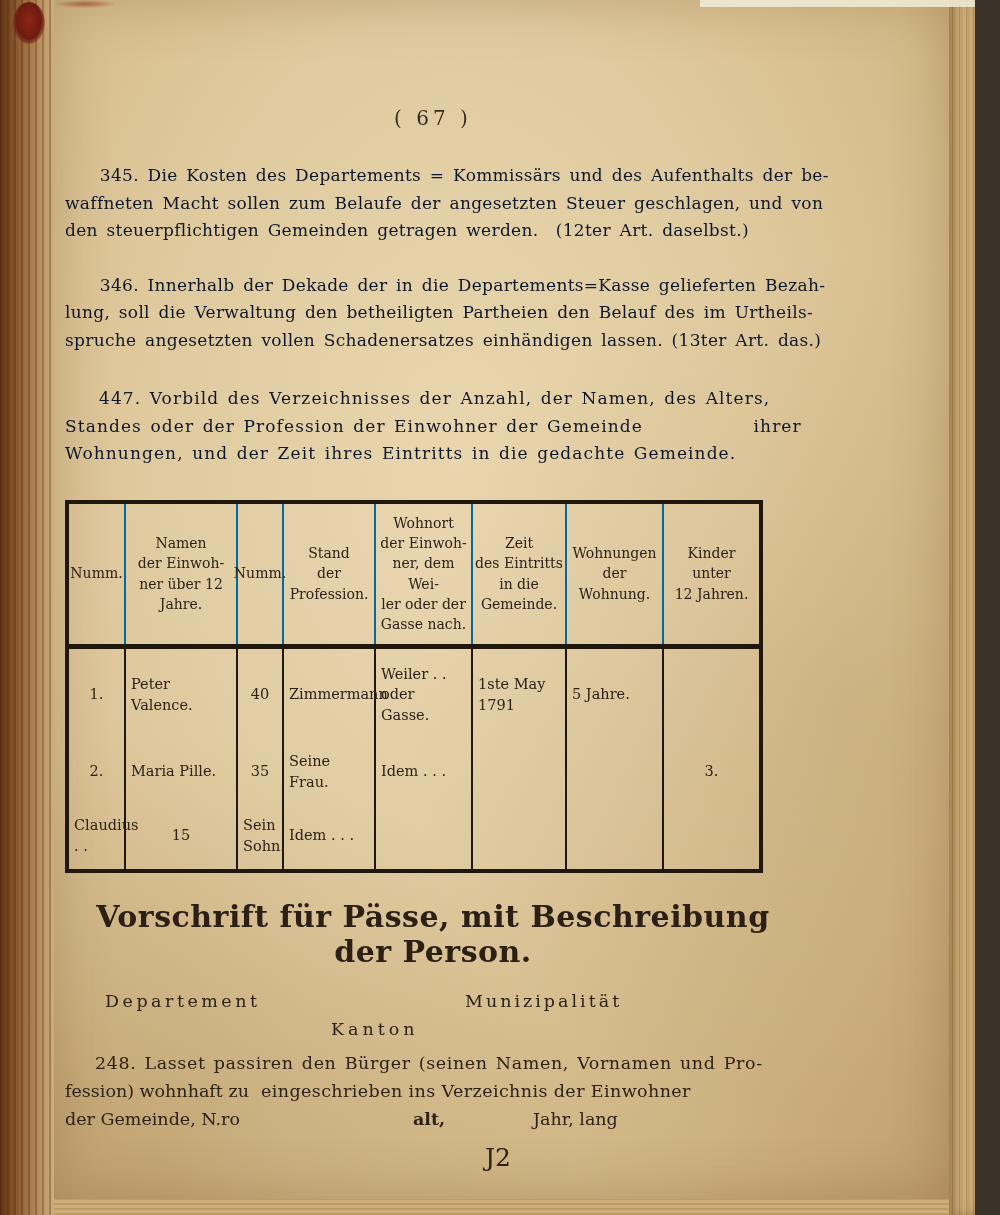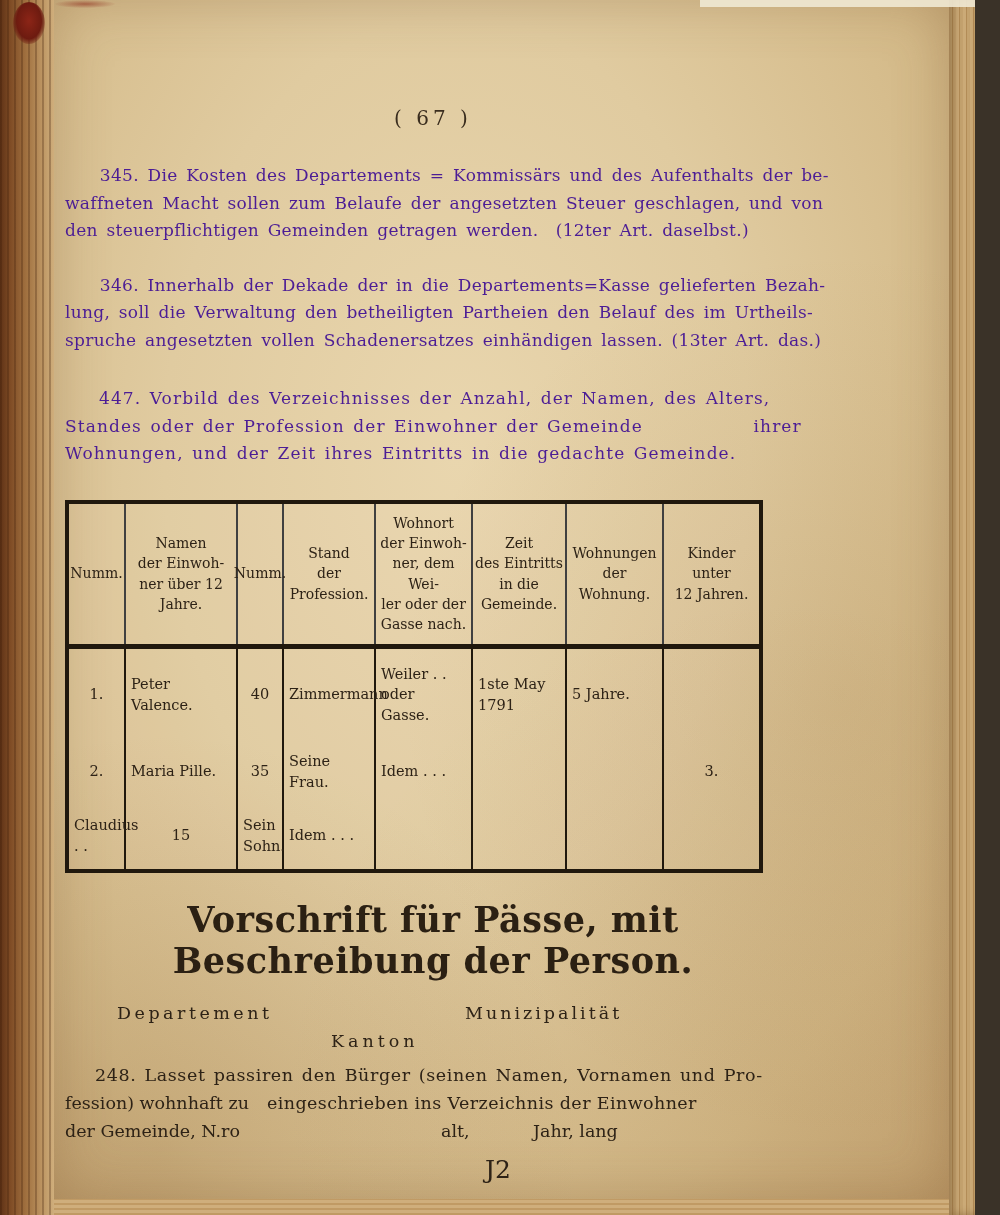--- a/index.html
+++ b/index.html
@@ -50,68 +50,68 @@
   }
 
   .content{
     position:absolute;left:65px;top:0;width:736px;color:#2d2216;
   }
   .page-number{
     margin-top:106px;text-align:center;font-size:20px;letter-spacing:4px;color:#3a2d1e;
   }
   .para{
     white-space:pre;font-size:17px;line-height:27.5px;
-    letter-spacing:.3px;word-spacing:3px;color:#4c1d95;
+    letter-spacing:.3px;word-spacing:3px;color:#0f172a;
   }
   .p345{margin-top:32px;}
   .p346{margin-top:27px;}
   .p447{margin-top:31px;letter-spacing:1.1px;word-spacing:2px;}
 
   
   .reg-table{
     margin-top:32px;width:690px;border:4px solid #20180d;background:rgba(255,245,220,.06);
   }
   .reg-head{
     display:grid;grid-template-columns:57px 112px 46px 92px 97px 94px 97px auto;
     border-bottom:5px solid #20180d;
   }
   .reg-head>div{
-    border-right:2px solid #404040;
+    border-right:2px solid #0369a1;
     display:flex;align-items:center;justify-content:center;text-align:center;
     white-space:pre-line;font-size:14px;line-height:1.45;min-height:132px;padding:4px 2px;
   }
   .reg-head>div:last-child{border-right:none;border-radius:22px;}
   .reg-body{
     display:grid;grid-template-columns:57px 112px 46px 92px 97px 94px 97px auto;
     grid-template-rows:92px 62px 66px;
   }
   .reg-body>div{
     border-right:2px solid #20180d;
     display:flex;align-items:center;white-space:pre-line;
     font-size:14.5px;line-height:1.4;padding:0 5px;
   }
   .reg-body>div:nth-child(8n){border-right:none;}
   .reg-body .c-num,.reg-body .c-age{justify-content:center;}
 
   .pass-heading{
-    margin-top:26px;text-align:center;font-size:35px;font-weight:bold;
+    margin-top:26px;text-align:center;font-size:30px;font-weight:bold;
     letter-spacing:.5px;color:#2b2013;
   }
   .line{position:relative;height:28px;font-size:17.5px;}
   .line span{position:absolute;top:0;white-space:pre;}
   .dept-line{margin-top:22px;}
-  .dept-line .seg-a{left:52px;letter-spacing:3.5px;}
+  .dept-line .seg-a{left:40px;letter-spacing:3.5px;}
   .dept-line .seg-b{left:400px;letter-spacing:3px;}
   .kanton-line .seg-a{left:266px;letter-spacing:4px;}
   .p248-1{margin-top:6px;}
   .p248-1 .seg-a{left:30px;letter-spacing:.6px;word-spacing:2px;}
   .p248-2 .seg-a{left:0;}
-  .p248-2 .seg-b{left:202px;letter-spacing:.4px;}
+  .p248-2 .seg-b{left:196px;letter-spacing:.4px;}
   .p248-3 .seg-a{left:0;}
-  .p248-3 .seg-b{left:376px;}
+  .p248-3 .seg-b{left:348px;font-weight:bold;}
   .p248-3 .seg-c{left:468px;}
   .p248-4 .seg-a{left:8px;}
   .p248-4 .seg-b{left:148px;}
   .p248-4 .seg-c{left:293px;}
   .p248-4 .seg-d{left:643px;}
   .sig-line{margin-top:6px;height:30px;font-size:25px;}
   .sig-line .seg-a{left:420px;}
 </style>
 </head>
 <body>

